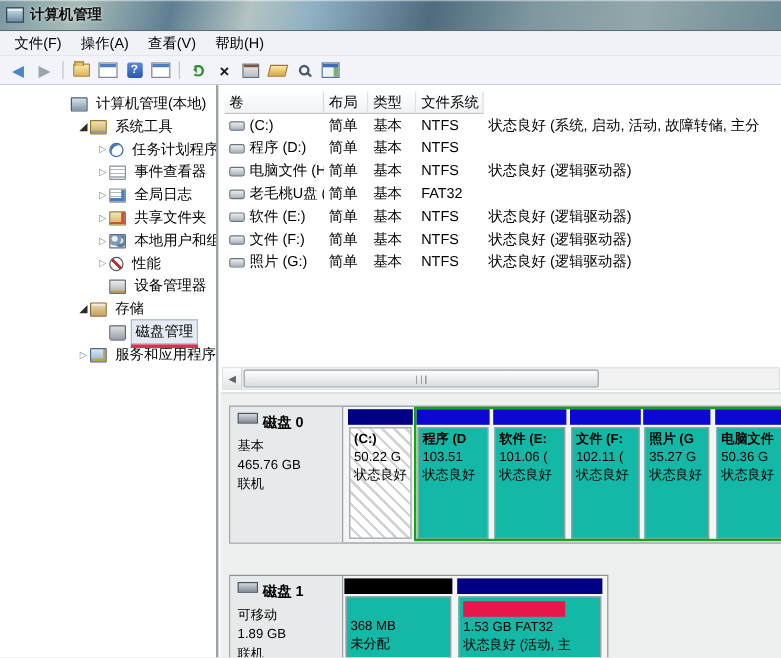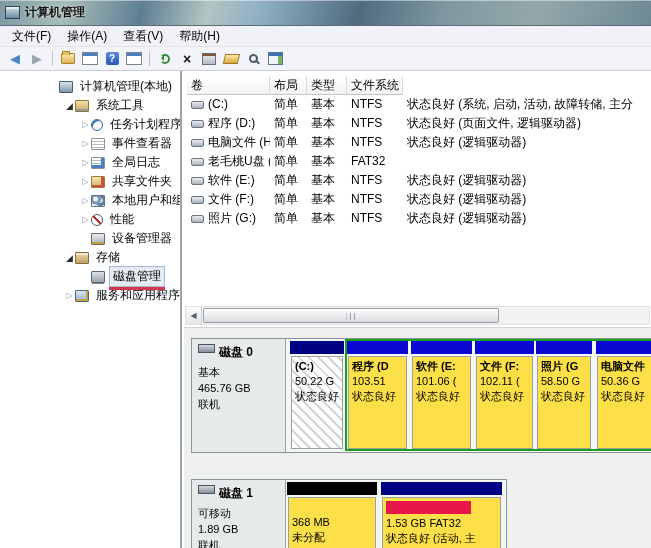--- a/index.html
+++ b/index.html
@@ -88,21 +88,21 @@
   
   .graphic{position:absolute;top:256px;left:0;right:0;bottom:-40px;background:#eef0ef;border-top:1px solid #d2d5d8;}
   .diskbox{position:absolute;left:7px;background:#f4f5f5;border:1px solid #8c9298;}
   .diskinfo{position:absolute;left:0;top:0;bottom:0;width:94px;background:#e7eaea;border-right:1px solid #9aa0a6;padding:5px 0 0 6px;}
   .disk-title{font-weight:bold;font-size:12px;display:flex;align-items:flex-start;gap:4px;margin-bottom:3px;}
   .disk-ico{width:17px;height:9px;flex:none;background:linear-gradient(#d3d8dd,#848e98);border:1px solid #49535d;}
   .disk-line{font-size:11px;line-height:16px;}
   .pzone{position:absolute;left:94px;top:0;right:0;bottom:0;}
   .region{position:absolute;top:2px;bottom:3px;}
   .band{position:absolute;top:0;left:0;right:0;height:13px;}
-  .pbody{position:absolute;top:15px;left:1px;right:1px;bottom:0;background:#fde047;border:1px solid #9aa0a6;
+  .pbody{position:absolute;top:15px;left:1px;right:1px;bottom:0;background:#14b8a6;border:1px solid #9aa0a6;
     overflow:hidden;padding:2px 0 0 3px;font-size:11px;line-height:15px;white-space:nowrap;}
   .pbody.hatched{background:repeating-linear-gradient(45deg,#ffffff 0 5px,#d4d4d4 5px 7px);}
   .pname{font-weight:bold;}
   .redactbar{height:13px;width:85px;background:#e8174b;margin:1px 0 2px 0;}
   .ext-border{position:absolute;top:0;bottom:1px;border:2px solid #18a018;pointer-events:none;z-index:5;}
 </style>
 </head>
 <body>
 
 <div class="window">
@@ -244,21 +244,20 @@
               <span class="vcell c4">状态良好 (系统, 启动, 活动, 故障转储, 主分</span>
             </div>
             <div class="vrow">
               <span class="vcell c0">
                 <span class="vol-ico"></span>
                 <span>程序 (D:)</span>
               </span>
               <span class="vcell c1">简单</span>
               <span class="vcell c2">基本</span>
               <span class="vcell c3">NTFS</span>
-              <span class="vcell c4">状态良好 (页面文件, 逻辑驱动器)</span>
             </div>
             <div class="vrow">
               <span class="vcell c0">
                 <span class="vol-ico"></span>
                 <span>电脑文件 (H:)</span>
               </span>
               <span class="vcell c1">简单</span>
               <span class="vcell c2">基本</span>
               <span class="vcell c3">NTFS</span>
               <span class="vcell c4">状态良好 (逻辑驱动器)</span>
@@ -353,21 +352,21 @@
                 <div class="pbody">
                   <div class="pname">文件 (F:</div>
                   <div class="psize">102.11 (</div>
                   <div class="pstatus">状态良好</div>
                 </div>
               </div>
               <div class="region" style="left: 250px; width: 56px;">
                 <div class="band" style="background: rgb(10, 8, 210);"></div>
                 <div class="pbody">
                   <div class="pname">照片 (G</div>
-                  <div class="psize">58.50 G</div>
+                  <div class="psize">35.27 G</div>
                   <div class="pstatus">状态良好</div>
                 </div>
               </div>
               <div class="region" style="left: 310px; width: 64px;">
                 <div class="band" style="background: rgb(10, 8, 210);"></div>
                 <div class="pbody">
                   <div class="pname">电脑文件</div>
                   <div class="psize">50.36 G</div>
                   <div class="pstatus">状态良好</div>
                 </div>

